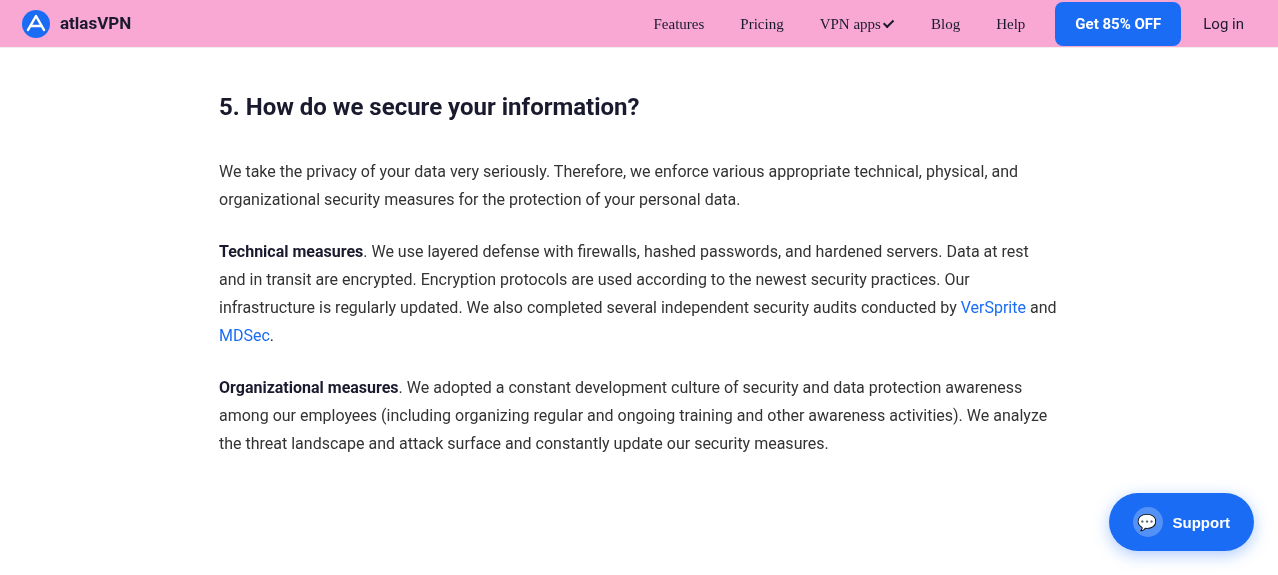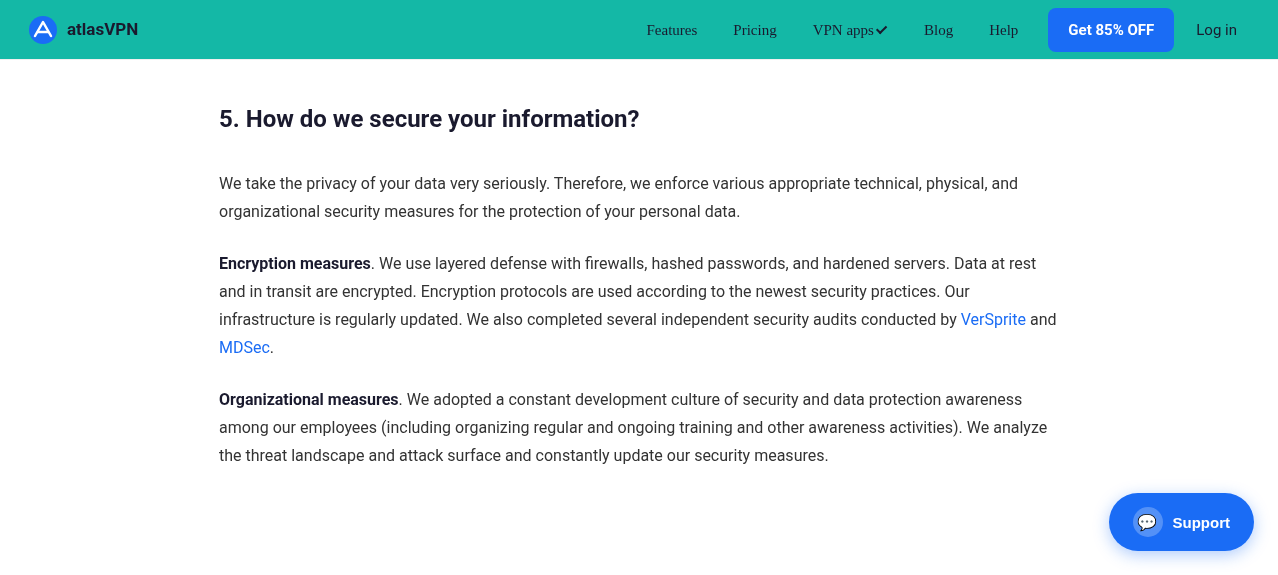--- a/index.html
+++ b/index.html
@@ -13,26 +13,26 @@
       background: #ffffff;
       color: #1a1a1a;
       font-size: 16px;
       line-height: 1.6;
     }
 
     
     nav {
       display: flex;
       align-items: center;
-      padding: 0 27px;
-      height: 60px;
+      padding: 0 20px;
+      height: 48px;
       border-bottom: 1px solid #f0f0f0;
       position: sticky;
       top: 0;
-      background: #14b8a6;
+      background: #f9a8d4;
       z-index: 100;
     }
 
     .nav-logo {
       display: flex;
       align-items: center;
       gap: 8px;
       text-decoration: none;
       margin-right: auto;
     }
@@ -212,21 +212,21 @@
 <main class="content">
   <h2 class="section-title">
     <span>5.</span>
     <span>How do we secure your information?</span>
   </h2>
 
 
   <p class="body-paragraph">We take the privacy of your data very seriously. Therefore, we enforce various appropriate technical, physical, and organizational security measures for the protection of your personal data.</p>
 
   <p class="body-paragraph">
-    <span class="inline-label">Encryption measures</span><span>. We use layered defense with firewalls, hashed passwords, and hardened servers. Data at rest and in transit are encrypted. Encryption protocols are used according to the newest security practices. Our infrastructure is regularly updated. We also completed several independent security audits conducted by</span>
+    <span class="inline-label">Technical measures</span><span>. We use layered defense with firewalls, hashed passwords, and hardened servers. Data at rest and in transit are encrypted. Encryption protocols are used according to the newest security practices. Our infrastructure is regularly updated. We also completed several independent security audits conducted by</span>
     <a href="#" class="inline-link">VerSprite</a><span> and </span><a href="#" class="inline-link">MDSec</a><span>.</span>
   </p>
 
   <p class="body-paragraph">
     <span class="inline-label">Organizational measures</span><span>. We adopted a constant development culture of security and data protection awareness among our employees (including organizing regular and ongoing training and other awareness activities). We analyze the threat landscape and attack surface and constantly update our security measures.</span>
   </p>
 </main>
 
 <button class="support-btn">
   <span class="support-icon-circle">💬</span>

